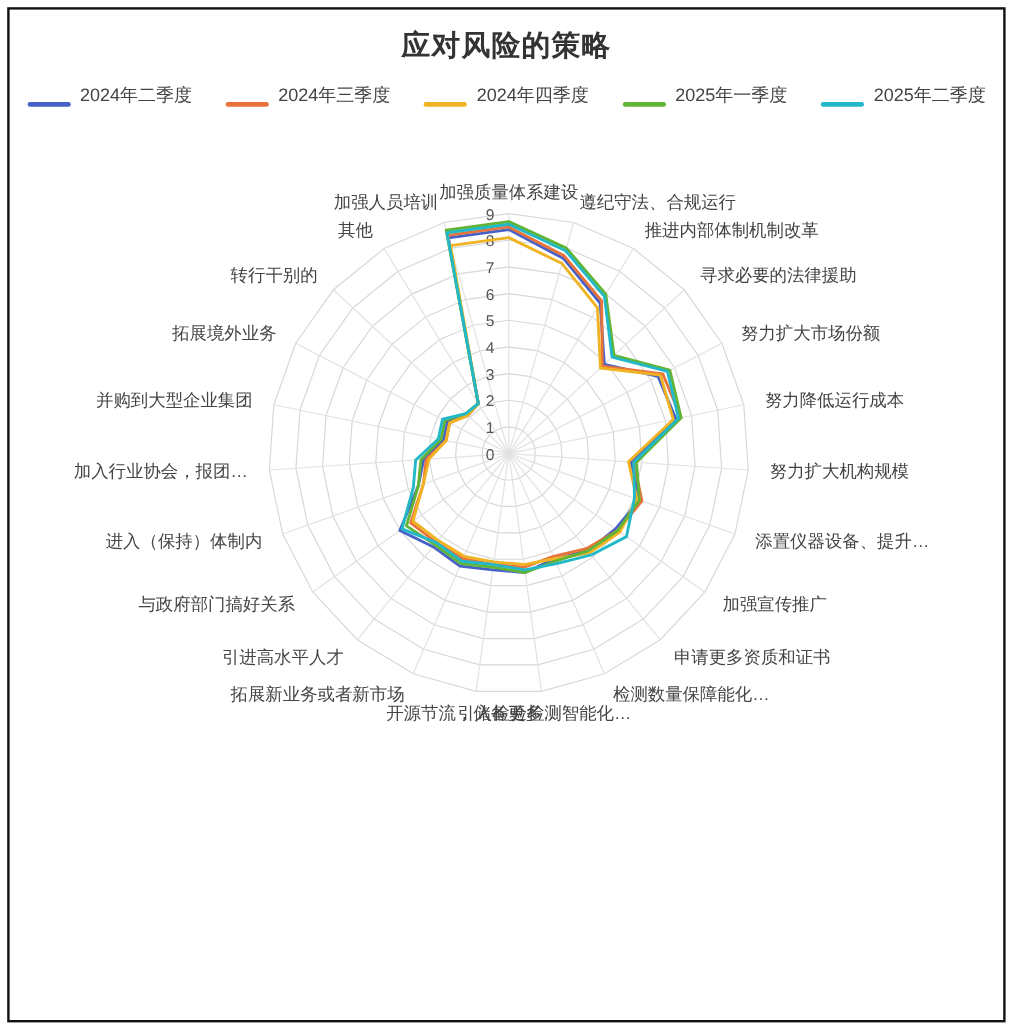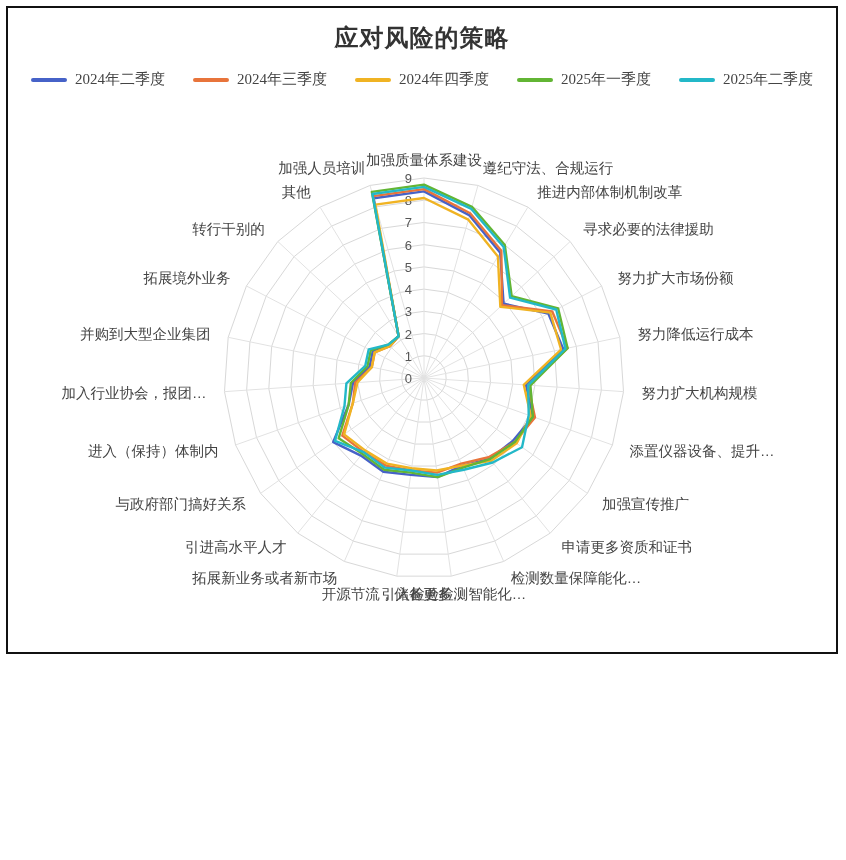--- a/index.html
+++ b/index.html
@@ -11,21 +11,21 @@
     width: 846px;
     height: 860px;
     font-family: "Liberation Sans", sans-serif;
     color: #333333;
   }
   #frame {
     position: absolute;
     left: 6px;
     top: 6px;
     width: 832px;
-    height: 648px;
+    height: 846px;
     border: 2px solid #111111;
     background: #ffffff;
     box-sizing: border-box;
     overflow: hidden;
   }
   #chart-title {
     position: absolute;
     left: 0;
     top: 14px;
     width: 100%;
@@ -41,26 +41,25 @@
     top: 62px;
     width: 100%;
     display: flex;
     flex-wrap: wrap;
     justify-content: center;
     align-content: flex-start;
     gap: 4px 0;
   }
   .legend-item {
     display: flex;
-    align-items: center;
+    align-items: flex-end;
     margin: 0 14px;
     font-size: 15px;
     color: #444444;
     white-space: nowrap;
-    font-family: Liberation Serif, serif;
   }
   .legend-swatch {
     width: 36px;
     height: 4px;
     border-radius: 2px;
     margin-right: 8px;
   }
   #plot-wrap {
     position: absolute;
     left: 0;

